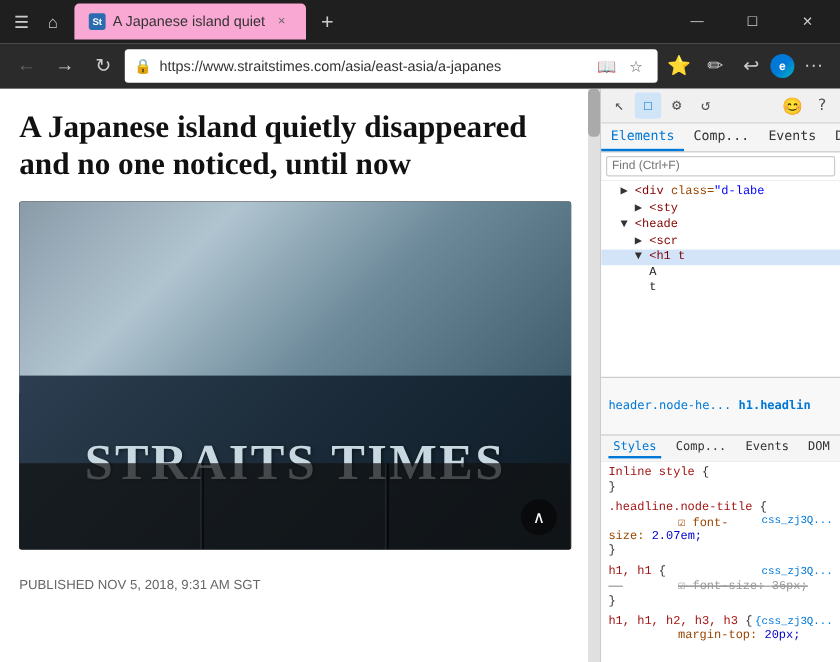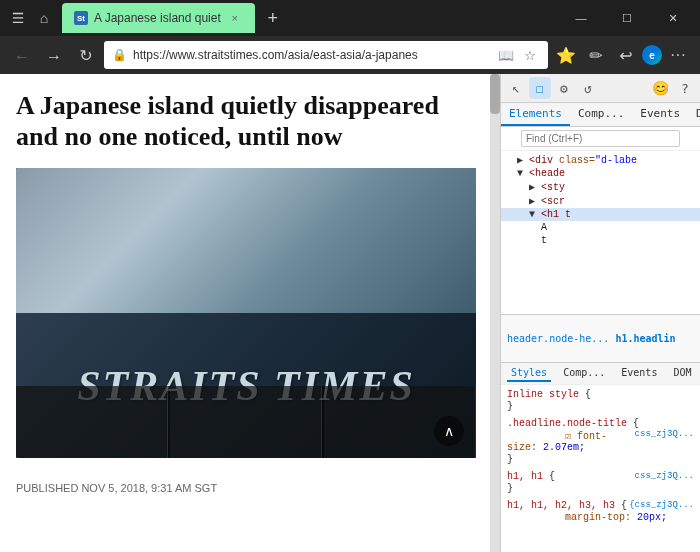--- a/index.html
+++ b/index.html
@@ -23,21 +23,21 @@
     .tab-bar-icon {
       color: #ccc;
       font-size: 14px;
       cursor: pointer;
       width: 20px;
       text-align: center;
     }
     .tab {
       display: flex;
       align-items: center;
-      background: #86efac;
+      background: #f9a8d4;
       border-radius: 4px 4px 0 0;
       height: 30px;
       padding: 0 12px;
       font-size: 12px;
       color: #333;
       gap: 6px;
       min-width: 180px;
       max-width: 240px;
       position: relative;
     }
@@ -204,21 +204,20 @@
       position: relative;
     }
     .newspaper-visual {
       width: 100%;
       height: 100%;
       background: linear-gradient(160deg, #2c3e50 0%, #1a252f 100%);
       position: relative;
       display: flex;
       flex-direction: column;
       justify-content: flex-end;
-      font-style: italic;
     }
     .newspaper-top {
       position: absolute;
       top: 0; left: 0; right: 0;
       height: 55%;
       background: linear-gradient(135deg, #8a9ba8 0%, #b0c4d0 30%, #6d8a9a 60%, #3d5a6a 100%);
     }
     .newspaper-headline-area {
       position: absolute;
       bottom: 0; left: 0; right: 0;
@@ -339,21 +338,21 @@
       padding: 4px 8px;
       font-size: 11px;
       color: #333;
       cursor: pointer;
       border-bottom: 2px solid transparent;
     }
     .dt-tab.active { color: #0078d7; border-bottom-color: #0078d7; }
     .find-bar {
       display: flex;
       align-items: center;
-      padding: 3px 20px;
+      padding: 3px 4px;
       border-bottom: 1px solid #eee;
       gap: 3px;
     }
     .find-input {
       flex: 1;
       border: 1px solid #ccc;
       border-radius: 2px;
       padding: 2px 4px;
       font-size: 10px;
       outline: none;
@@ -534,26 +533,26 @@
       </div>
 
       <div class="devtools-tree">
 
         <div class="tree-line">
           <span class="tree-indent"></span>
           <span class="tree-text"><span class="punct">▶ </span><span class="tag">&lt;div</span> <span class="attr">class=</span><span class="val">"d-labe</span></span>
         </div>
         <div class="tree-line">
           <span class="tree-indent"></span>
+          <span class="tree-indent"></span>
+          <span class="tree-text"><span class="punct">▶ </span><span class="tag">&lt;sty</span></span>
+        </div>
+        <div class="tree-line">
+          <span class="tree-indent"></span>
           <span class="tree-text"><span class="punct">▼ </span><span class="tag">&lt;heade</span></span>
-        </div>
-        <div class="tree-line">
-          <span class="tree-indent"></span>
-          <span class="tree-indent"></span>
-          <span class="tree-text"><span class="punct">▶ </span><span class="tag">&lt;sty</span></span>
         </div>
         <div class="tree-line">
           <span class="tree-indent"></span>
           <span class="tree-indent"></span>
           <span class="tree-text"><span class="punct">▶ </span><span class="tag">&lt;scr</span></span>
         </div>
         <div class="tree-line selected">
           <span class="tree-indent"></span>
           <span class="tree-indent"></span>
           <span class="tree-text"><span class="punct">▼ </span><span class="tag">&lt;h1 t</span></span>
@@ -606,20 +605,23 @@
           </div>
           <div class="styles-rule">}</div>
         </div>
 
         <div class="styles-section">
           <div class="styles-rule">
             <span class="selector">h1, h1</span>
             <span> {</span>
             <span class="file-ref">css_zj3Q...</span>
           </div>
+          <div class="styles-rule strikethrough">
+            &nbsp;&nbsp;<span class="prop" style="text-decoration:line-through; color:#999;">☑ font-size:</span> <span class="val-text" style="text-decoration:line-through; color:#999;">36px;</span>
+          </div>
           <div class="styles-rule">}</div>
         </div>
 
         <div class="styles-section">
           <div class="styles-rule">
             <span class="selector">h1, h1, h2, h3, h3</span>
             <span> {</span>
             <span class="file-ref">{css_zj3Q...</span>
           </div>
           <div class="styles-rule">

